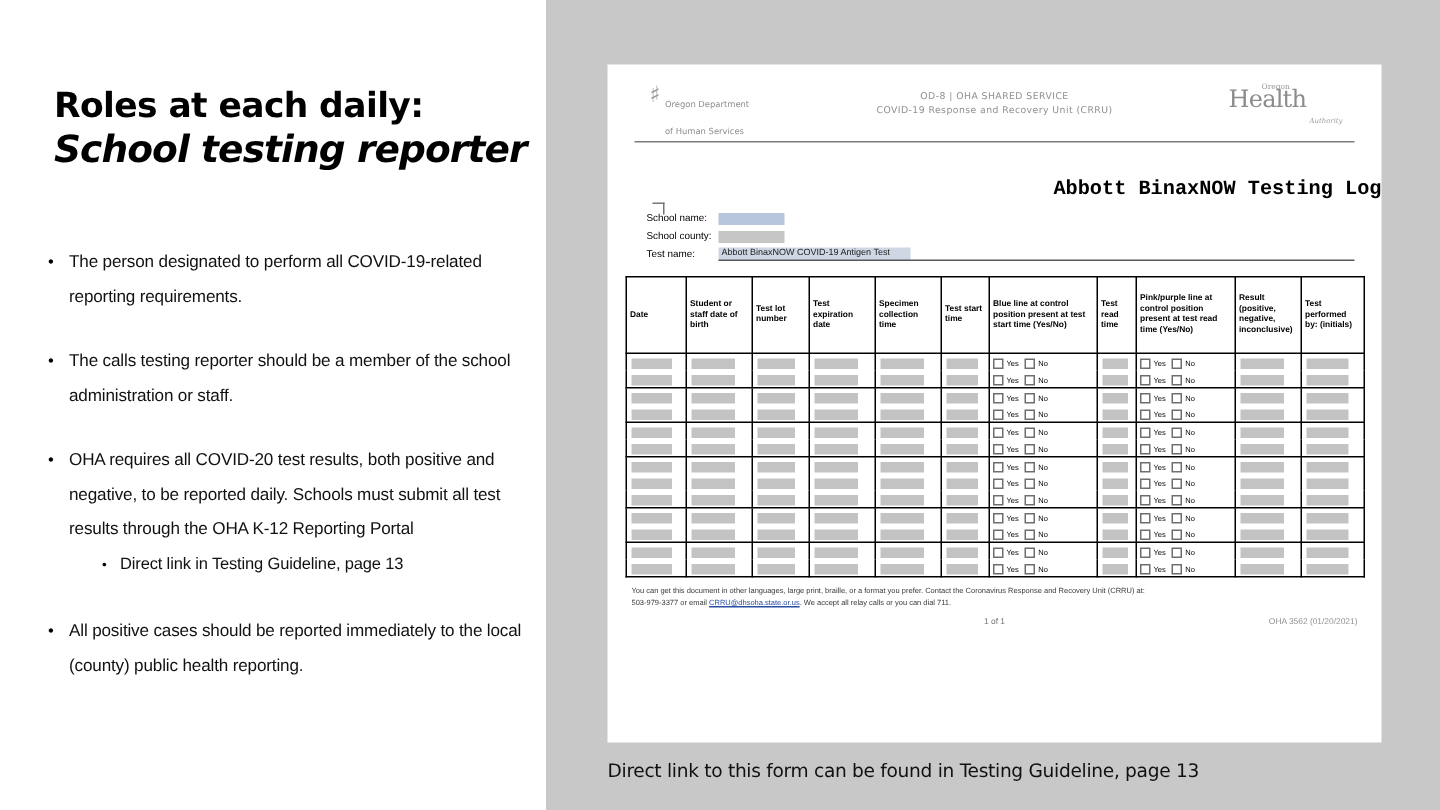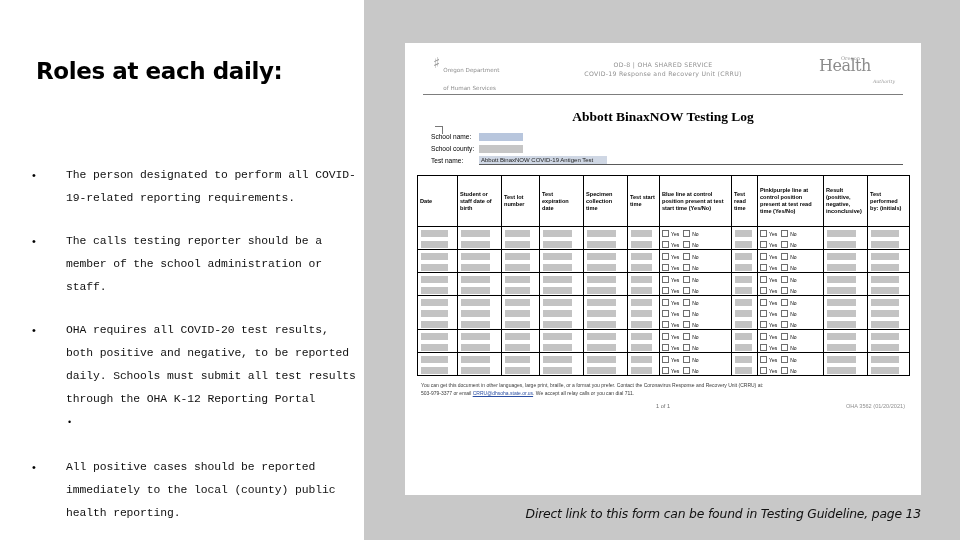--- a/index.html
+++ b/index.html
@@ -67,26 +67,25 @@
   .bullet-marker {
     width: 14px;
     flex: 0 0 14px;
     font-size: 11px;
     line-height: 23px;
     color: #000;
     text-align: left;
     padding-left: 2px;
   }
   .bullet-text {
-    font-family: Liberation Mono, monospace;
+    font-family: Liberation Sans, sans-serif;
     font-size: 11.4px;
     line-height: 23px;
     color: #111;
     letter-spacing: -0.1px;
-    margin-left: 20px;
   }
   .sub-bullet {
     display: flex;
     align-items: flex-start;
     margin-top: 0px;
     margin-left: 36px;
   }
   .sub-bullet .bullet-marker {
     width: 12px;
     flex: 0 0 12px;
@@ -177,26 +176,26 @@
     right: 2px;
     bottom: 1px;
     font-size: 4.6px;
     font-family: "DejaVu Serif", serif;
     color: #9a9a9a;
     font-style: italic;
   }
 
   
   #form-title {
-    text-align: center;
-    font-family: Liberation Serif, serif;
+    text-align: right;
+    font-family: Liberation Mono, monospace;
     font-weight: bold;
     font-size: 13.5px;
     color: #000;
-    margin-top: 14px;
+    margin-top: 24px;
   }
 
   
   #form-meta {
     margin: 6px 0 0 26px;
     position: relative;
   }
   .meta-row {
     display: flex;
     align-items: center;
@@ -348,35 +347,35 @@
     color: #909090;
     font-family: "Liberation Sans", sans-serif;
   }
 
   
   #caption {
     position: absolute;
     left: 405px;
     top: 506px;
     width: 516px;
-    text-align: right;
+    text-align: left;
     font-family: "DejaVu Sans", sans-serif;
     font-size: 12.4px;
     color: #111;
     letter-spacing: -0.2px;
-    font-style: italic;
   }
 </style>
 </head>
 <body>
 
 <div id="slide-left-panel"></div>
 
 <div id="title-block">
   <div id="title-line1">Roles at each daily:</div>
+  <div id="title-line2">School testing reporter</div>
 </div>
 
 <div id="bullet-list">
 
   <div class="bullet-item">
     <div class="bullet-marker">•</div>
     <div class="bullet-text">The person designated to perform all COVID-19-related reporting requirements.</div>
   </div>
 
   <div class="bullet-item">
@@ -384,20 +383,21 @@
     <div class="bullet-text">The calls testing reporter should be a member of the school administration or staff.</div>
   </div>
 
   <div class="bullet-item" style="margin-bottom:0;">
     <div class="bullet-marker">•</div>
     <div class="bullet-text">OHA requires all COVID-20 test results, both positive and negative, to be reported daily. Schools must submit all test results through the OHA K-12 Reporting Portal</div>
   </div>
 
   <div class="sub-bullet" style="margin-bottom:22px;">
     <div class="bullet-marker">•</div>
+    <div class="bullet-text">Direct link in Testing Guideline, page 13</div>
   </div>
 
   <div class="bullet-item">
     <div class="bullet-marker">•</div>
     <div class="bullet-text">All positive cases should be reported immediately to the local (county) public health reporting.</div>
   </div>
 
 </div>
 
 <div id="form-card">

